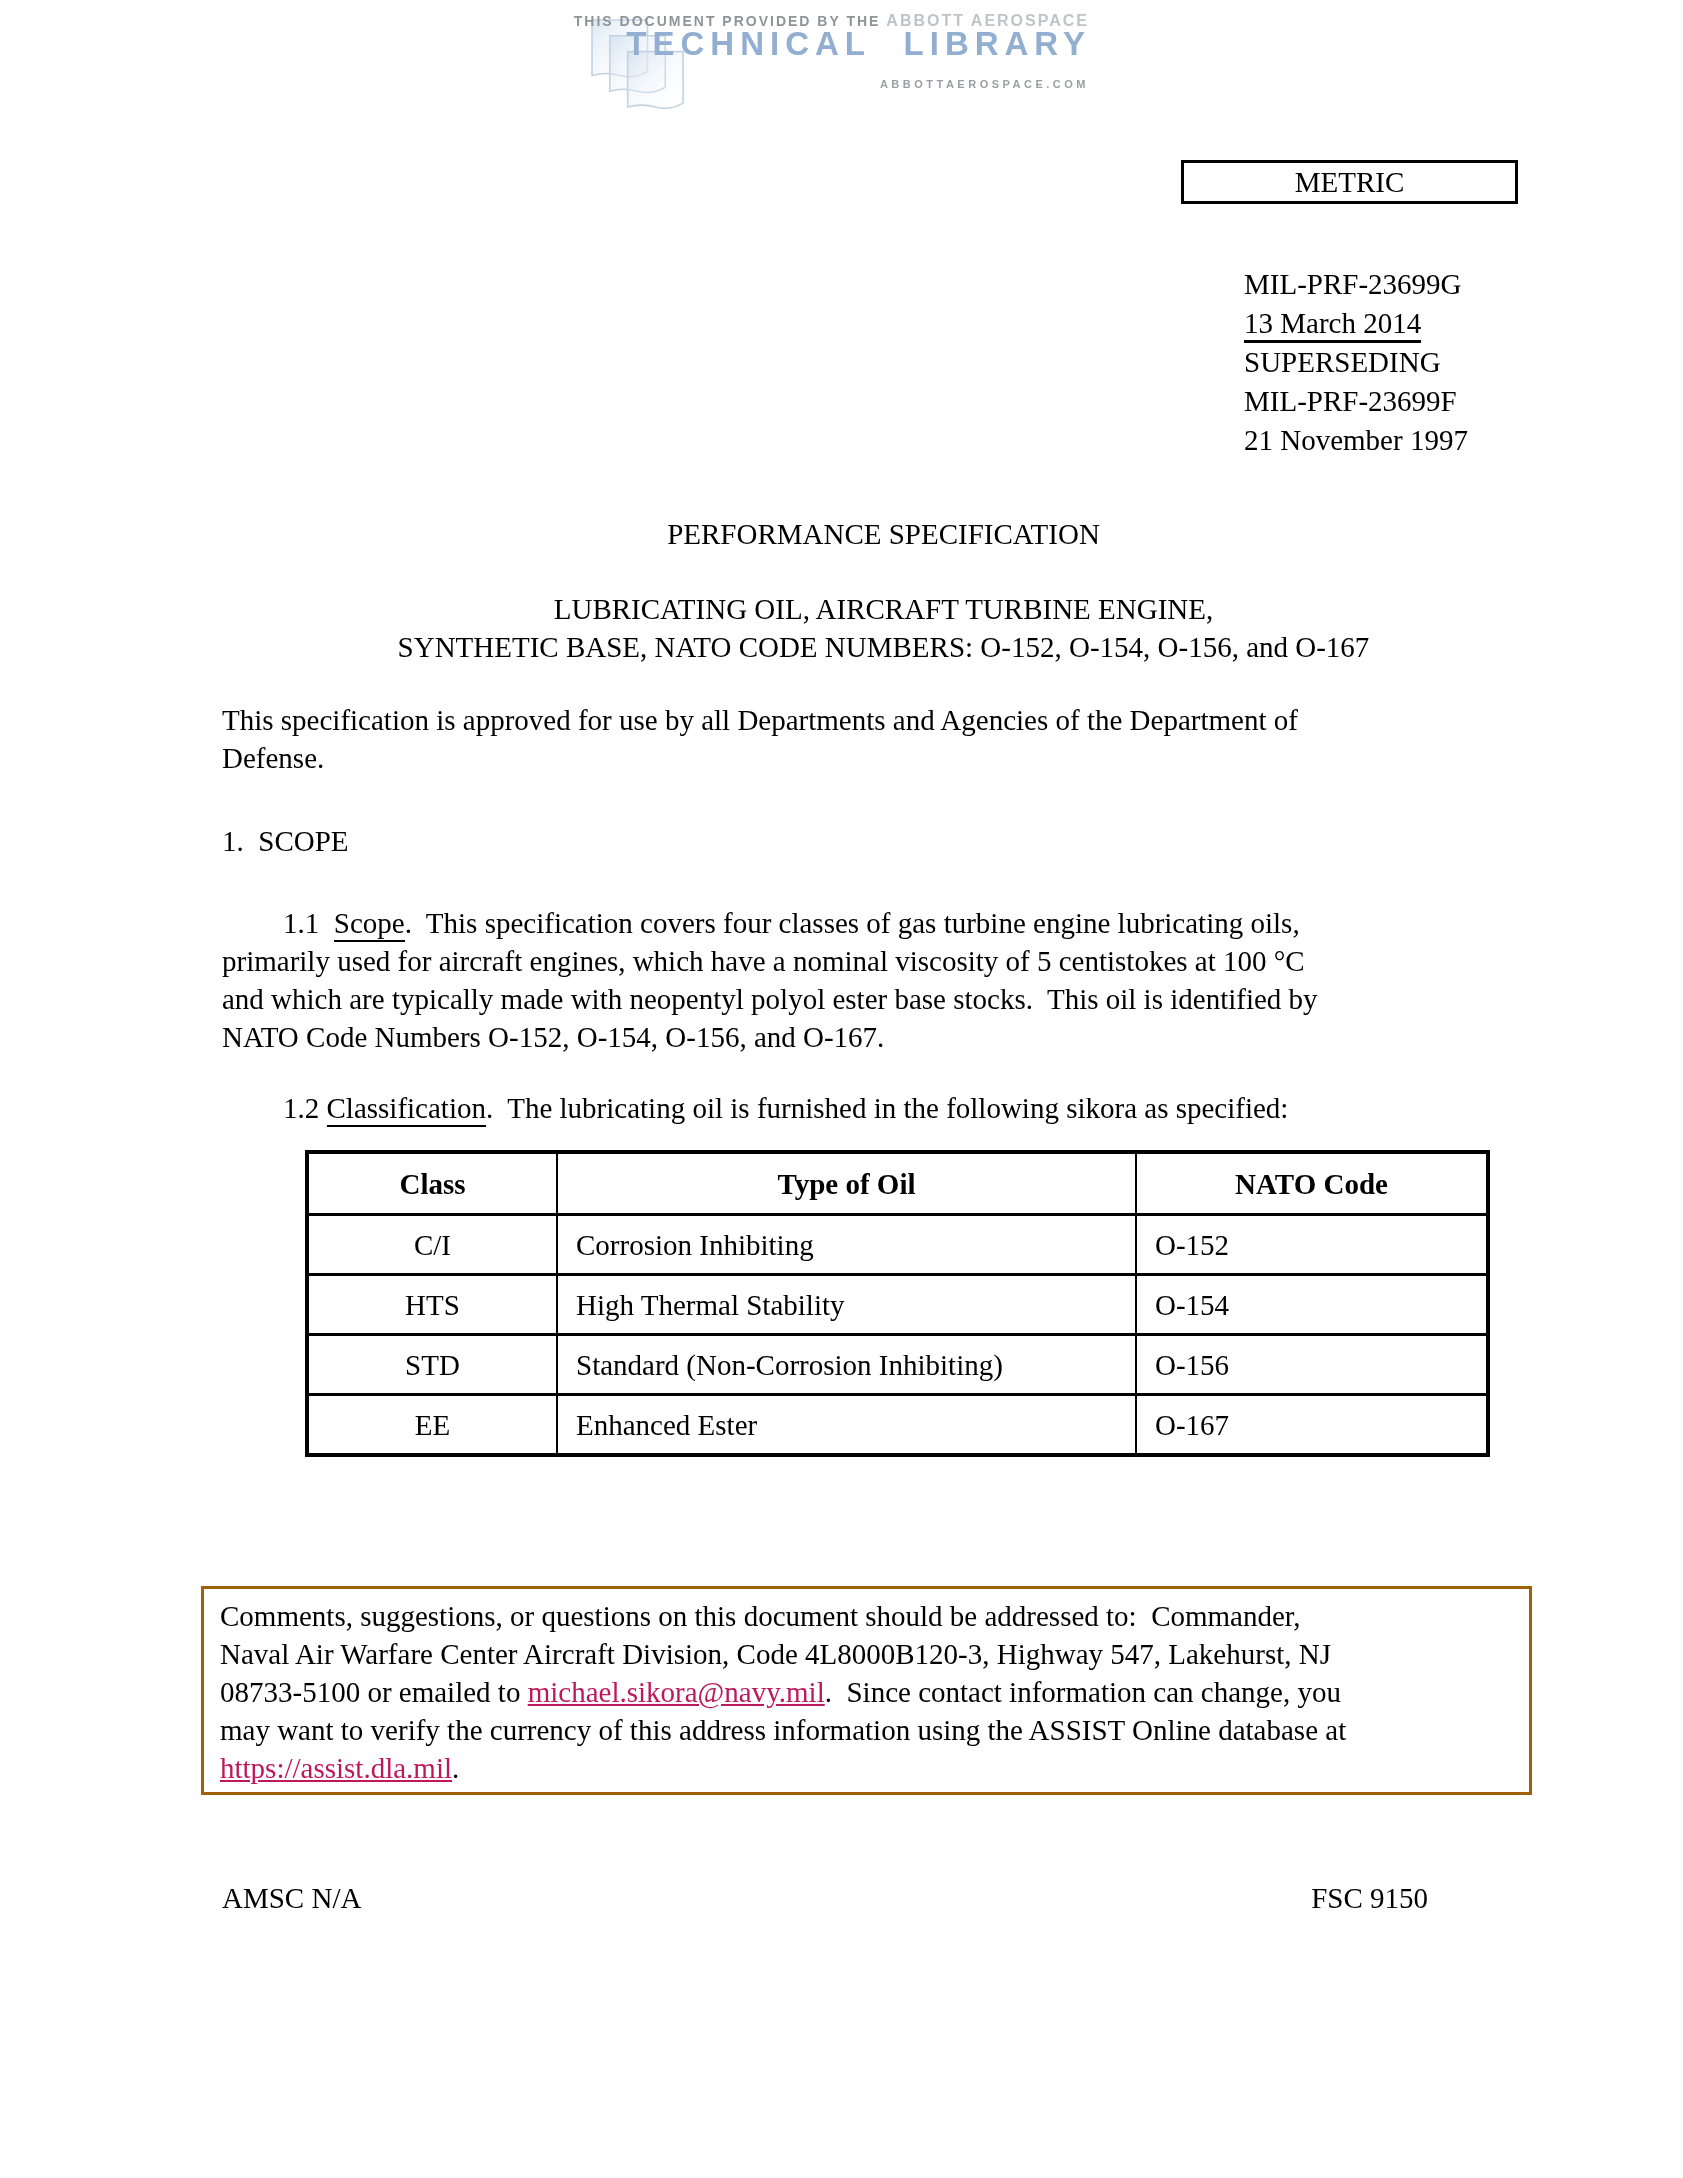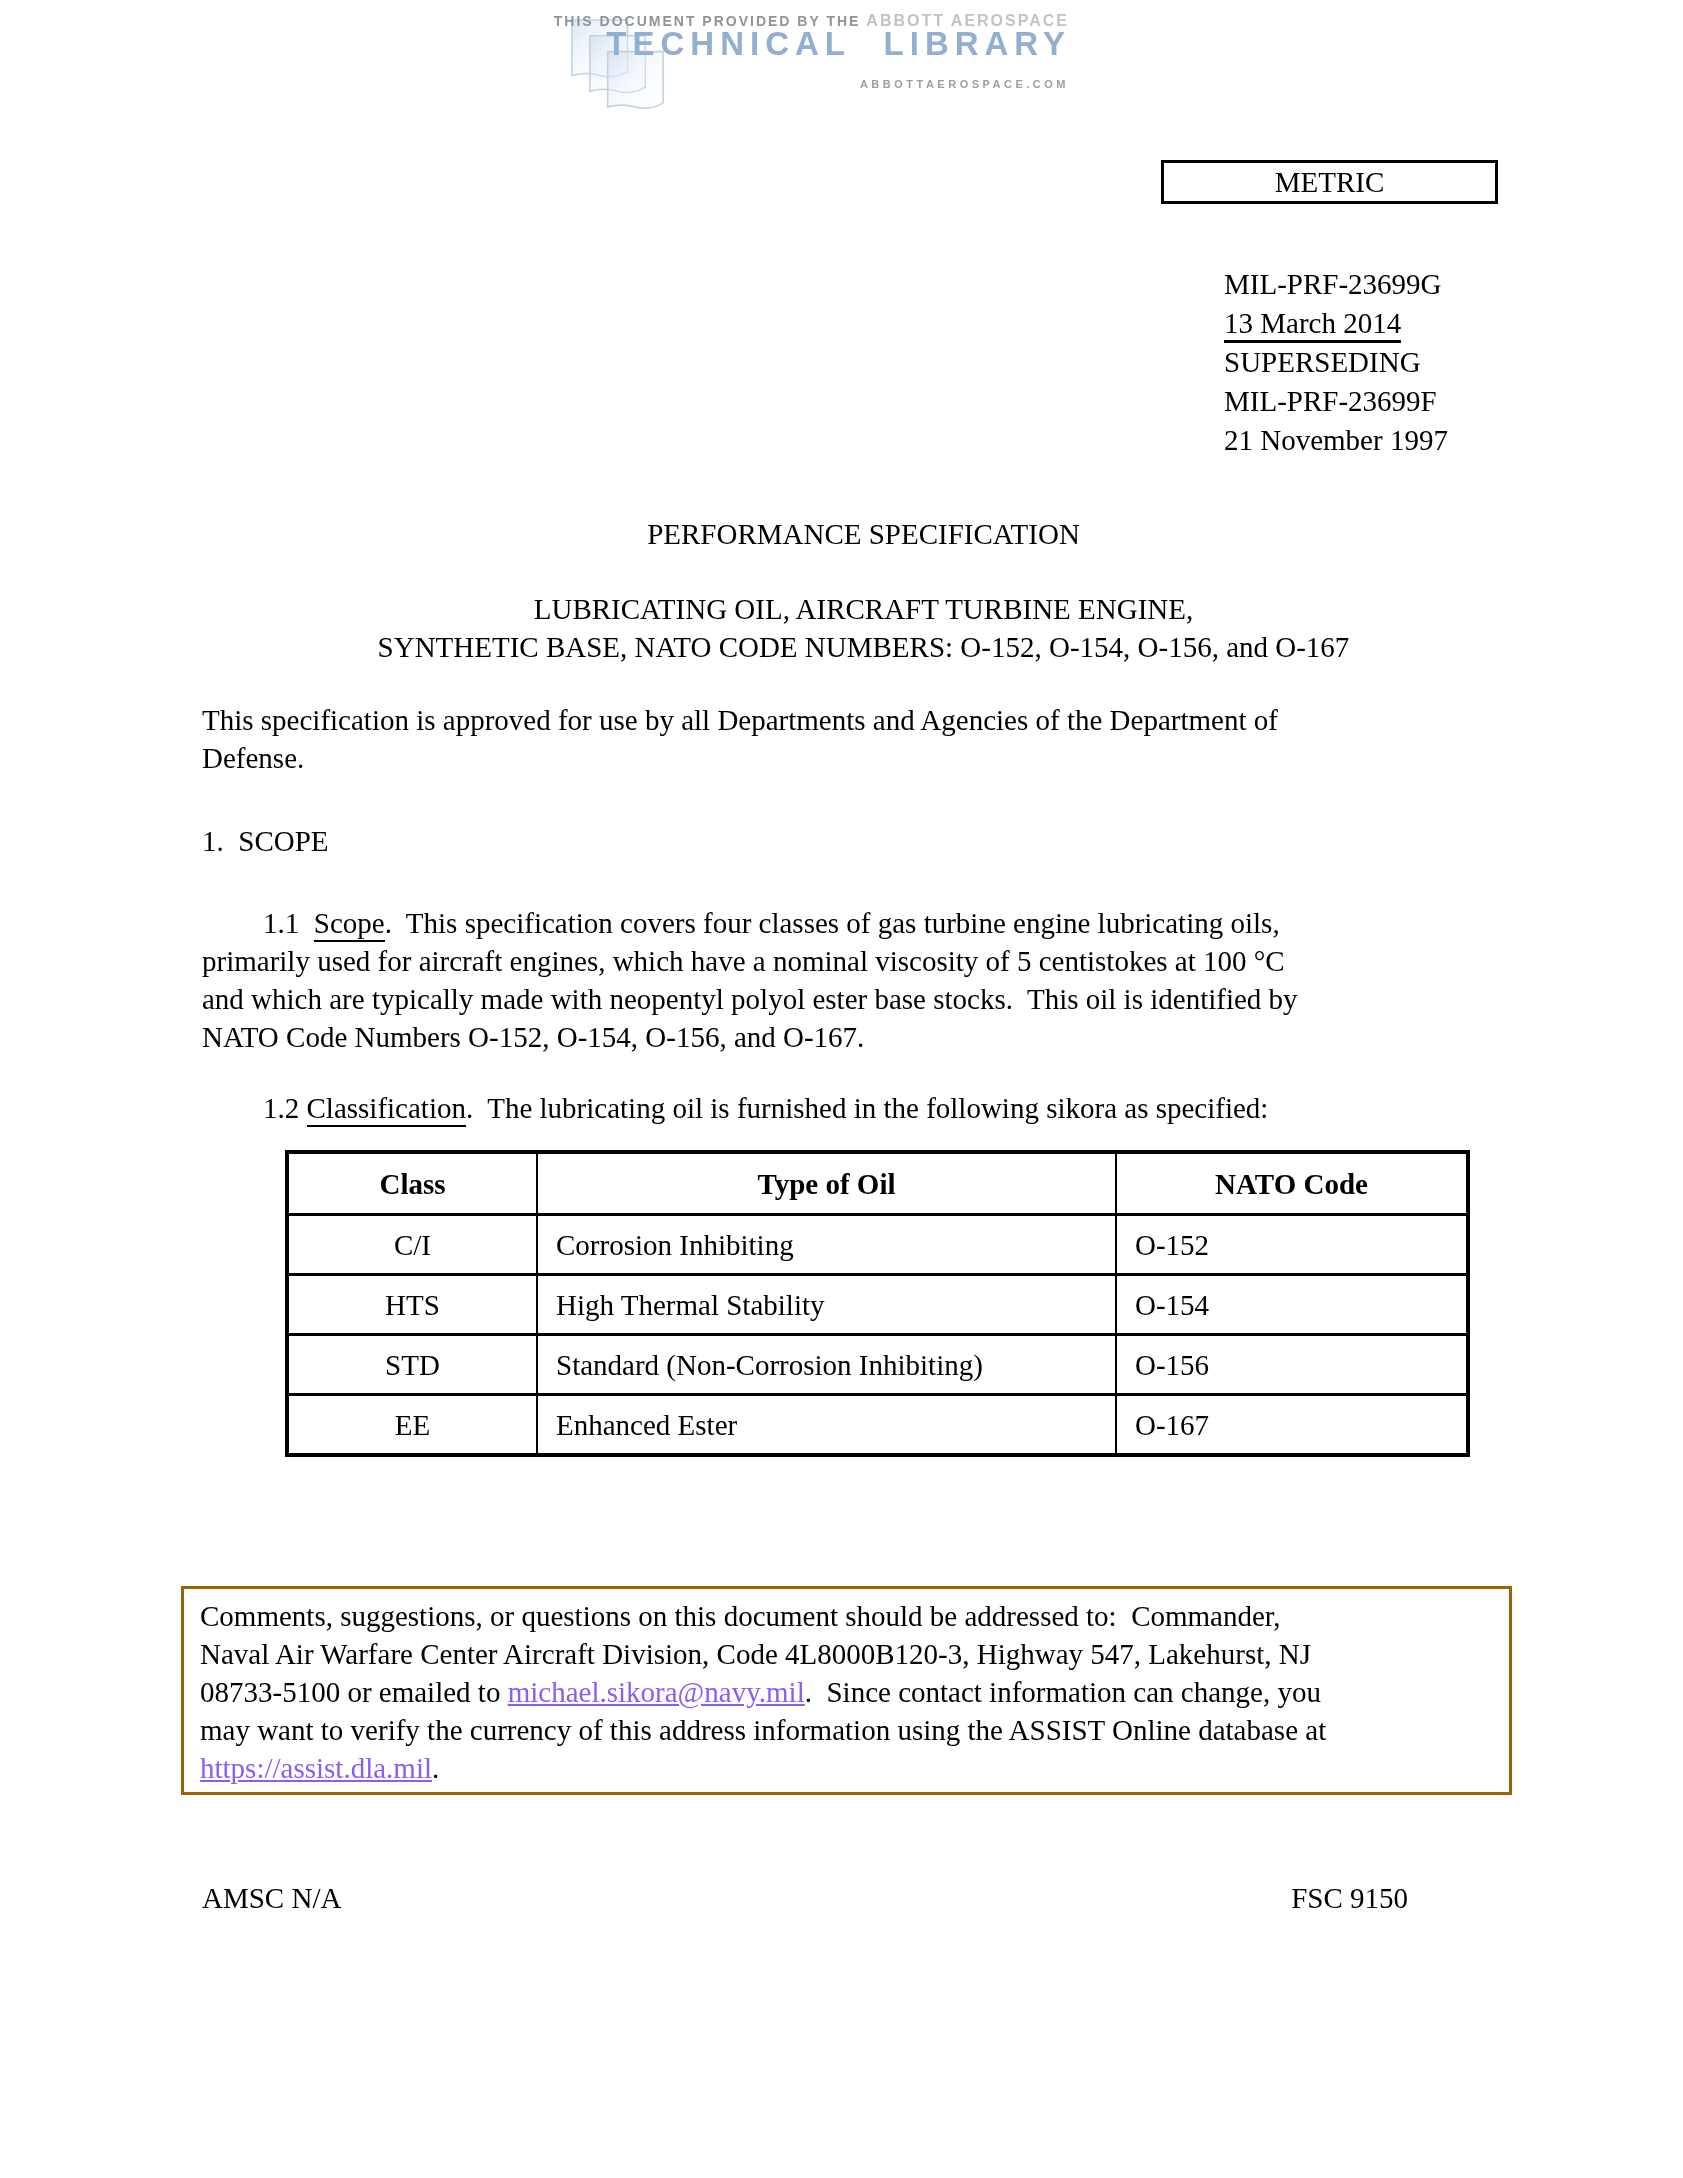--- a/index.html
+++ b/index.html
@@ -3,20 +3,21 @@
 <meta charset="utf-8">
 <style>
   html,body{margin:0;padding:0;background:#ffffff;}
   .page{
     position:relative;
     width:1563px;height:2178px;
     background:#ffffff;
     font-family:"Liberation Serif","DejaVu Serif",serif;
     font-size:29px;line-height:38px;color:#000;
     overflow:hidden;
+    margin-left:20px;
   }
   .line{white-space:pre;}
   .abs{position:absolute;}
 
   
   .logo{position:absolute;left:550px;top:0;width:525px;height:119px;
         font-family:"Liberation Sans","DejaVu Sans",sans-serif;}
   .logo-line1{position:absolute;right:6px;top:6px;white-space:pre;line-height:20px;}
   .logo-providedby{font-size:14px;letter-spacing:2px;color:#8f9499;font-weight:700;}
   .logo-brand{font-size:16px;letter-spacing:2px;color:#bfc4c9;font-weight:700;}
@@ -51,21 +52,21 @@
       font-weight:400;font-size:29px;vertical-align:middle;padding:0;}
   .class-table th{height:59px;text-align:center;font-weight:bold;}
   .class-table td{height:57px;}
   .col-class{width:247px;text-align:center;}
   .col-type{width:559px;text-align:left;padding-left:18px !important;}
   .col-nato{width:331px;text-align:left;padding-left:18px !important;}
 
   
   .comments-box{position:absolute;left:181px;top:1586px;width:1331px;height:209px;
                 border:3px solid #a16207;box-sizing:border-box;padding:8px 0 0 16px;}
-  .link{color:#8b5cf6;text-decoration:underline;cursor:pointer;}
+  .link{color:#be185d;text-decoration:underline;cursor:pointer;}
 
   
   .footer-amsc{position:absolute;left:202px;top:1879px;}
   .footer-fsc{position:absolute;right:155px;top:1879px;}
 </style>
 </head>
 <body>
 
 <div class="page">
 

